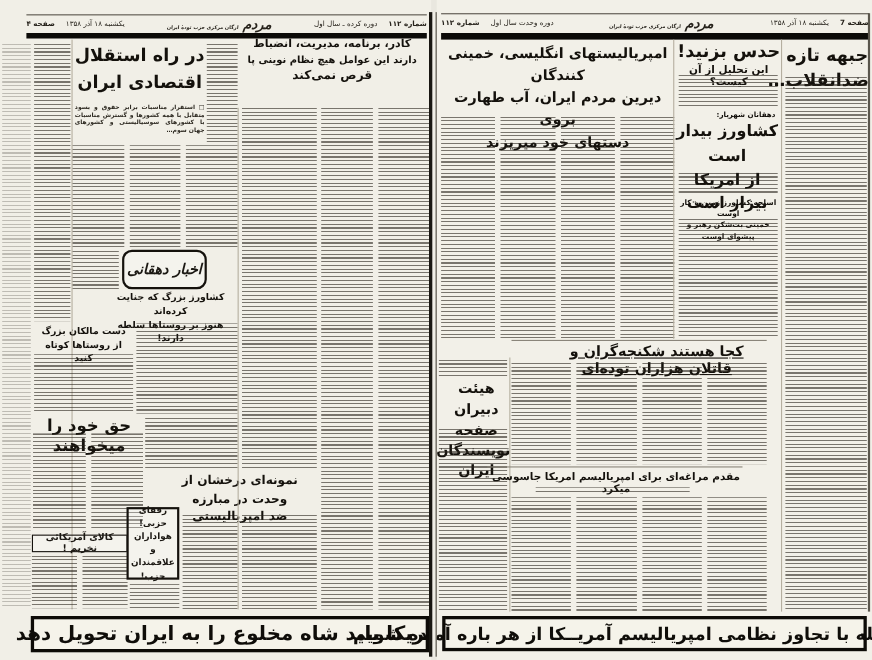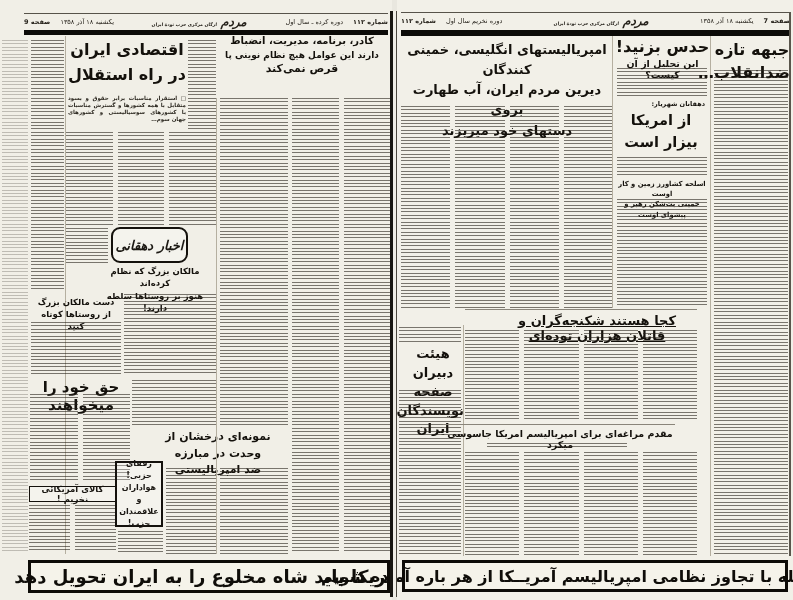--- a/index.html
+++ b/index.html
@@ -42,47 +42,47 @@
       <div class="grp">
         <b>شماره ۱۱۲</b>
         <span>دوره کرده ـ سال اول</span>
       </div>
       <div class="logo">
         <span>مردم</span>
         <span class="sub">ارگان مرکزی حزب تودۀ ایران</span>
       </div>
       <div class="grp">
         <span>یکشنبه ۱۸ آذر ۱۳۵۸</span>
-        <b>صفحه 9</b>
+        <b>صفحه ۴</b>
       </div>
     </div>
     <div class="bar" style="left:24px;top:30px;width:364px;height:5px;"></div>
 
     <div class="sim" style="position:absolute;left:2px;top:40px;width:26px;height:512px;opacity:.42;"></div>
     <div class="sim" style="position:absolute;left:31px;top:40px;width:33px;height:252px;"></div>
     <div class="vr" style="left:65px;top:36px;height:518px;"></div>
 
     <div class="hl" style="left:66px;top:38px;width:122px;font-size:16px;line-height:1.55;">
+      <span>در راه استقلال</span>
       <span>اقتصادی ایران</span>
-      <span>در راه استقلال</span>
     </div>
     <div class="tx" style="left:68px;top:95px;width:118px;height:35px;font-weight:bold;">□ استقرار مناسبات برابر حقوق و بسود متقابل با همه کشورها و گسترش مناسبات با کشورهای سوسیالیستی و کشورهای جهان سوم…</div>
     <div class="sim" style="position:absolute;left:188px;top:40px;width:28px;height:90px;"></div>
     <div class="cols" style="left:66px;top:132px;width:150px;height:93px;">
       <div class="sim"></div>
       <div class="sim"></div>
       <div class="sim"></div>
     </div>
 
     <div class="sim" style="position:absolute;left:66px;top:228px;width:42px;height:36px;"></div>
     <div class="bx" style="left:111px;top:227px;width:77px;height:36px;border-radius:9px;">
       <span style="font-style:italic;font-size:13px;">اخبار دهقانی</span>
     </div>
     <div class="hl" style="left:94px;top:265px;width:122px;font-size:8.5px;line-height:1.45;">
-      <span>مالکان بزرگ که نظام کرده‌اند</span>
+      <span>کشاورز بزرگ که جنایت کرده‌اند</span>
       <span>هنوز بر روستاها سلطه دارند!</span>
     </div>
     <div class="hl" style="left:32px;top:297px;width:88px;font-size:8.5px;line-height:1.4;">
       <span>دست مالکان بزرگ</span>
       <span>از روستاها کوتاه کنید</span>
     </div>
     <div class="sim" style="position:absolute;left:31px;top:322px;width:90px;height:54px;"></div>
     <div class="sim" style="position:absolute;left:124px;top:294px;width:92px;height:82px;"></div>
 
     <div class="hl" style="left:32px;top:378px;width:98px;font-size:15px;">
@@ -135,21 +135,21 @@
     <div class="ph" style="left:4px;top:14px;width:389px;height:14px;">
       <div class="grp">
         <b>صفحه 7</b>
         <span>یکشنبه ۱۸ آذر ۱۳۵۸</span>
       </div>
       <div class="logo">
         <span>مردم</span>
         <span class="sub">ارگان مرکزی حزب تودۀ ایران</span>
       </div>
       <div class="grp">
-        <span>دوره نخریم سال اول</span>
+        <span>دوره وحدت سال اول</span>
         <b>شماره ۱۱۲</b>
       </div>
     </div>
     <div class="bar" style="left:4px;top:30px;width:389px;height:6px;"></div>
     <div class="edge" style="left:392px;top:12px;width:2px;height:544px;"></div>
 
     <div class="hl" style="left:5px;top:40px;width:210px;font-size:13px;line-height:1.55;">
       <span>امپریالیستهای انگلیسی، خمینی کنندگان</span>
       <span>دیرین مردم ایران، آب طهارت بروی</span>
       <span>دستهای خود میریزند</span>
@@ -196,20 +196,21 @@
     <div class="vr" style="left:215px;top:36px;height:272px;"></div>
     <div class="hl" style="left:218px;top:37px;width:95px;">
       <span style="font-size:16px;">حدس بزنید!</span>
       <span style="font-size:9.5px;margin-top:2px;">این تحلیل از آن کیست؟</span>
     </div>
     <div class="sim" style="position:absolute;left:220px;top:68px;width:90px;height:30px;"></div>
     <div class="hl" style="left:222px;top:100px;width:86px;font-size:6.5px;text-align:right;">
       <span>دهقانان شهریار:</span>
     </div>
     <div class="hl" style="left:216px;top:110px;width:96px;font-size:14.5px;line-height:1.5;">
+      <span>کشاورز بیدار است</span>
       <span>از امریکا بیزار است</span>
     </div>
     <div class="sim" style="position:absolute;left:220px;top:157px;width:90px;height:20px;"></div>
     <div class="hl" style="left:219px;top:179px;width:92px;font-size:6.8px;line-height:1.5;">
       <span>اسلحه کشاورز زمین و کار اوست</span>
       <span>خمینی بت‌شکن رهبر و پیشوای اوست</span>
     </div>
     <div class="sim" style="position:absolute;left:220px;top:199px;width:90px;height:108px;"></div>
 
     <div class="vr" style="left:313px;top:36px;height:520px;"></div>

